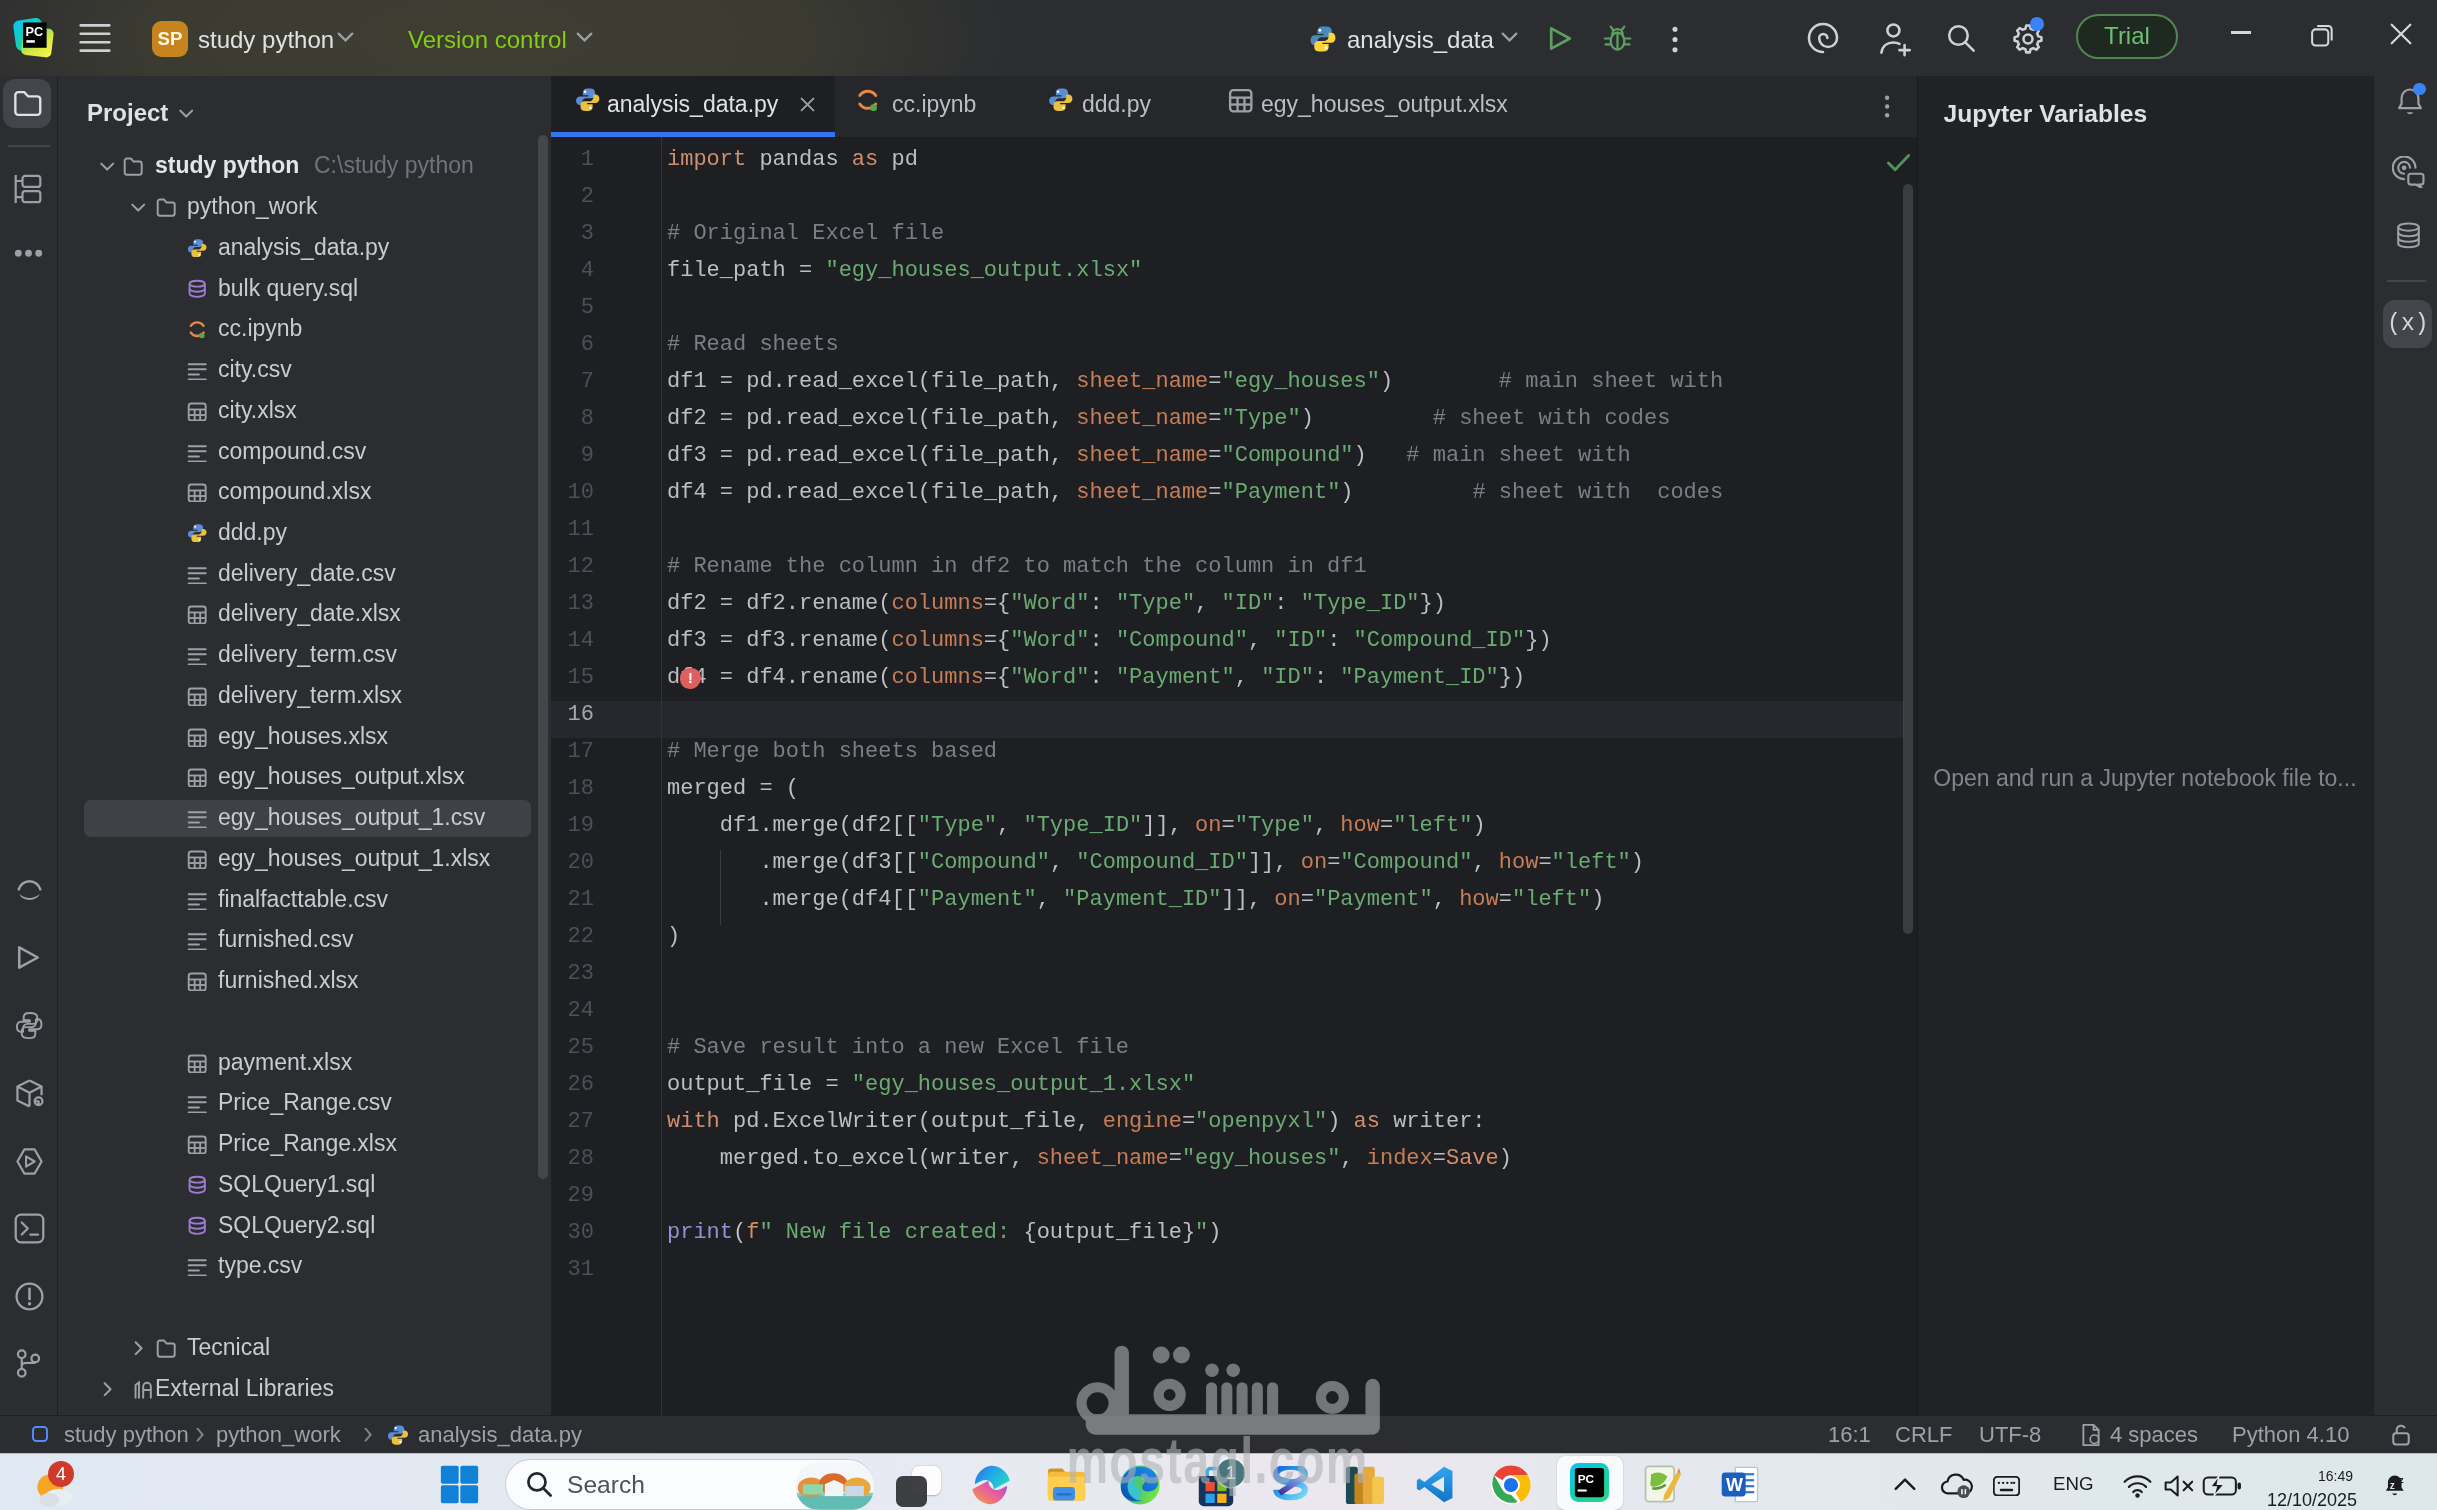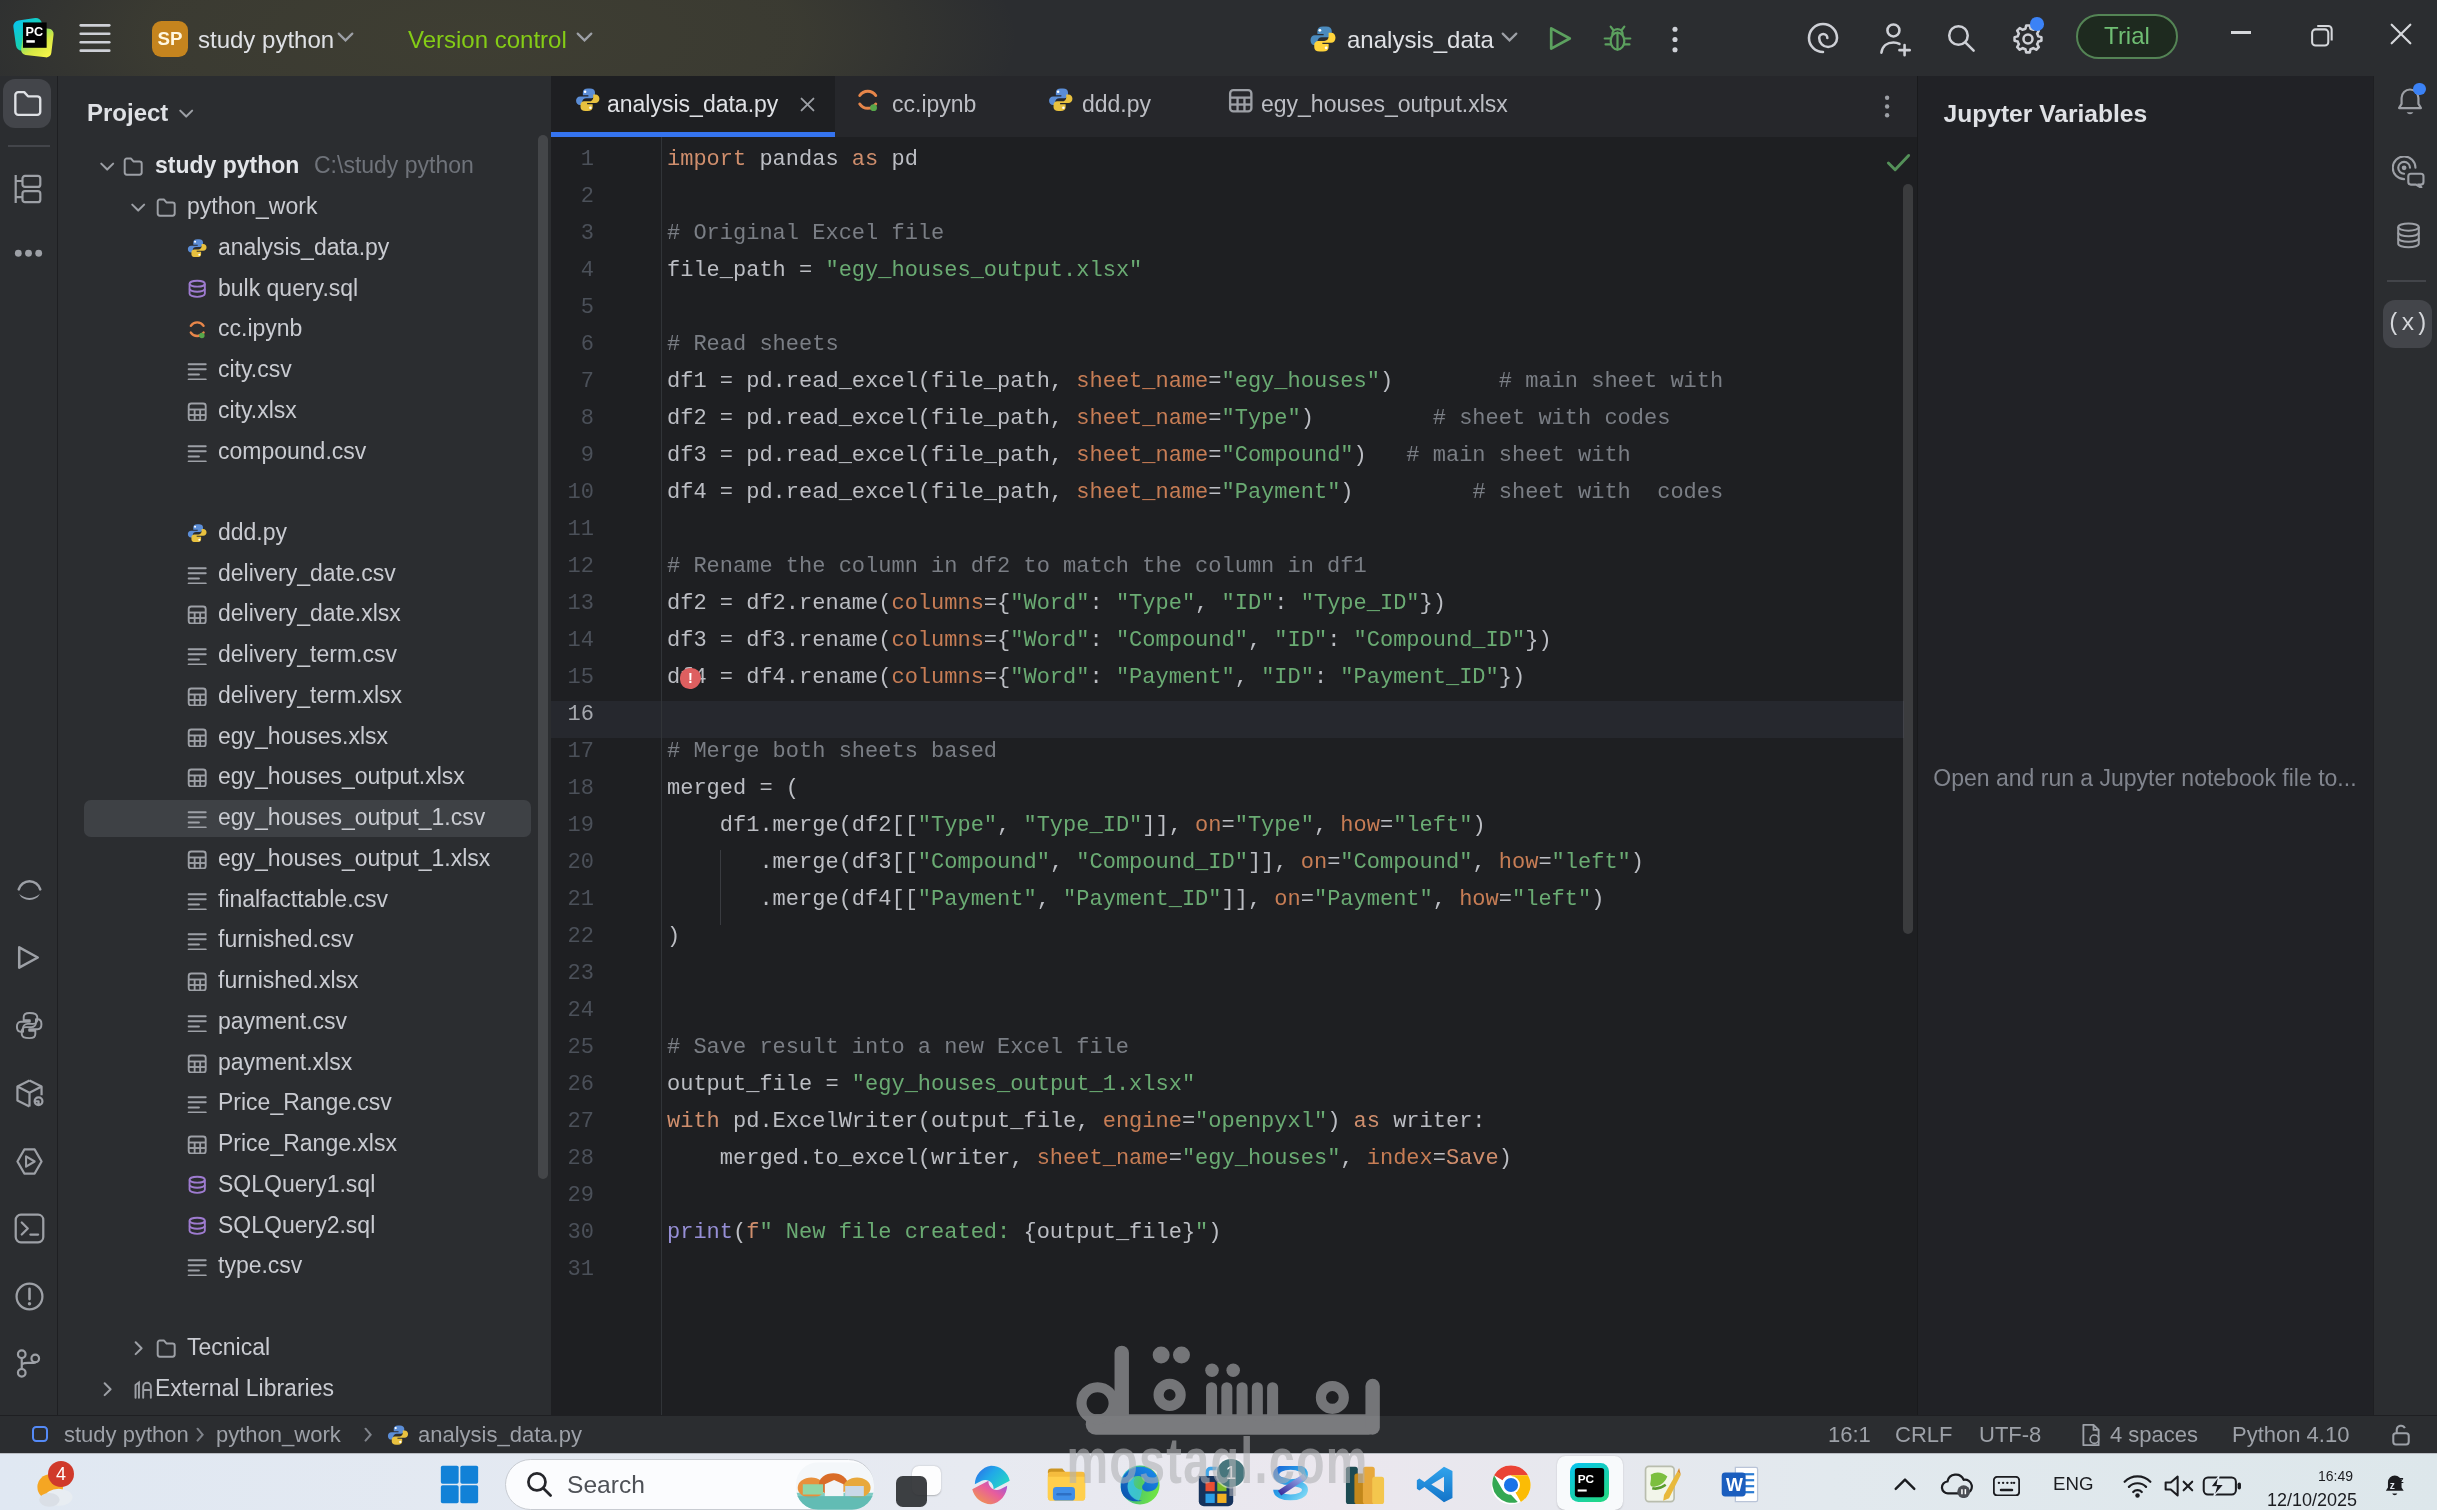--- a/index.html
+++ b/index.html
@@ -333,20 +333,26 @@
           <use href="#sym-tbl"></use>
         </svg>
       <span style="position:absolute;left:160px">city.xlsx</span>
     </div>
     <div class="row" style="left:0;top:357px;width:493px">
       <svg style="left:129px" width="20.4" height="20.4" viewBox="0 0 24 24">
           <use href="#sym-csv"></use>
         </svg>
       <span style="position:absolute;left:160px">compound.csv</span>
     </div>
+    <div class="row" style="left:0;top:397px;width:493px">
+      <svg style="left:129px" width="20.4" height="20.4" viewBox="0 0 24 24">
+          <use href="#sym-tbl"></use>
+        </svg>
+      <span style="position:absolute;left:160px">compound.xlsx</span>
+    </div>
     <div class="row" style="left:0;top:438px;width:493px">
       <svg style="left:129px" width="20.4" height="20.4" viewBox="0 0 24 24">
           <use href="#sym-py"></use>
         </svg>
       <span style="position:absolute;left:160px">ddd.py</span>
     </div>
     <div class="row" style="left:0;top:479px;width:493px">
       <svg style="left:129px" width="20.4" height="20.4" viewBox="0 0 24 24">
           <use href="#sym-csv"></use>
         </svg>
@@ -404,26 +410,20 @@
       <svg style="left:129px" width="20.4" height="20.4" viewBox="0 0 24 24">
           <use href="#sym-csv"></use>
         </svg>
       <span style="position:absolute;left:160px">furnished.csv</span>
     </div>
     <div class="row" style="left:0;top:886px;width:493px">
       <svg style="left:129px" width="20.4" height="20.4" viewBox="0 0 24 24">
           <use href="#sym-tbl"></use>
         </svg>
       <span style="position:absolute;left:160px">furnished.xlsx</span>
-    </div>
-    <div class="row" style="left:0;top:927px;width:493px">
-      <svg style="left:129px" width="20.4" height="20.4" viewBox="0 0 24 24">
-          <use href="#sym-csv"></use>
-        </svg>
-      <span style="position:absolute;left:160px">payment.csv</span>
     </div>
     <div class="row" style="left:0;top:968px;width:493px">
       <svg style="left:129px" width="20.4" height="20.4" viewBox="0 0 24 24">
           <use href="#sym-tbl"></use>
         </svg>
       <span style="position:absolute;left:160px">payment.xlsx</span>
     </div>
     <div class="row" style="left:0;top:1008px;width:493px">
       <svg style="left:129px" width="20.4" height="20.4" viewBox="0 0 24 24">
           <use href="#sym-csv"></use>

